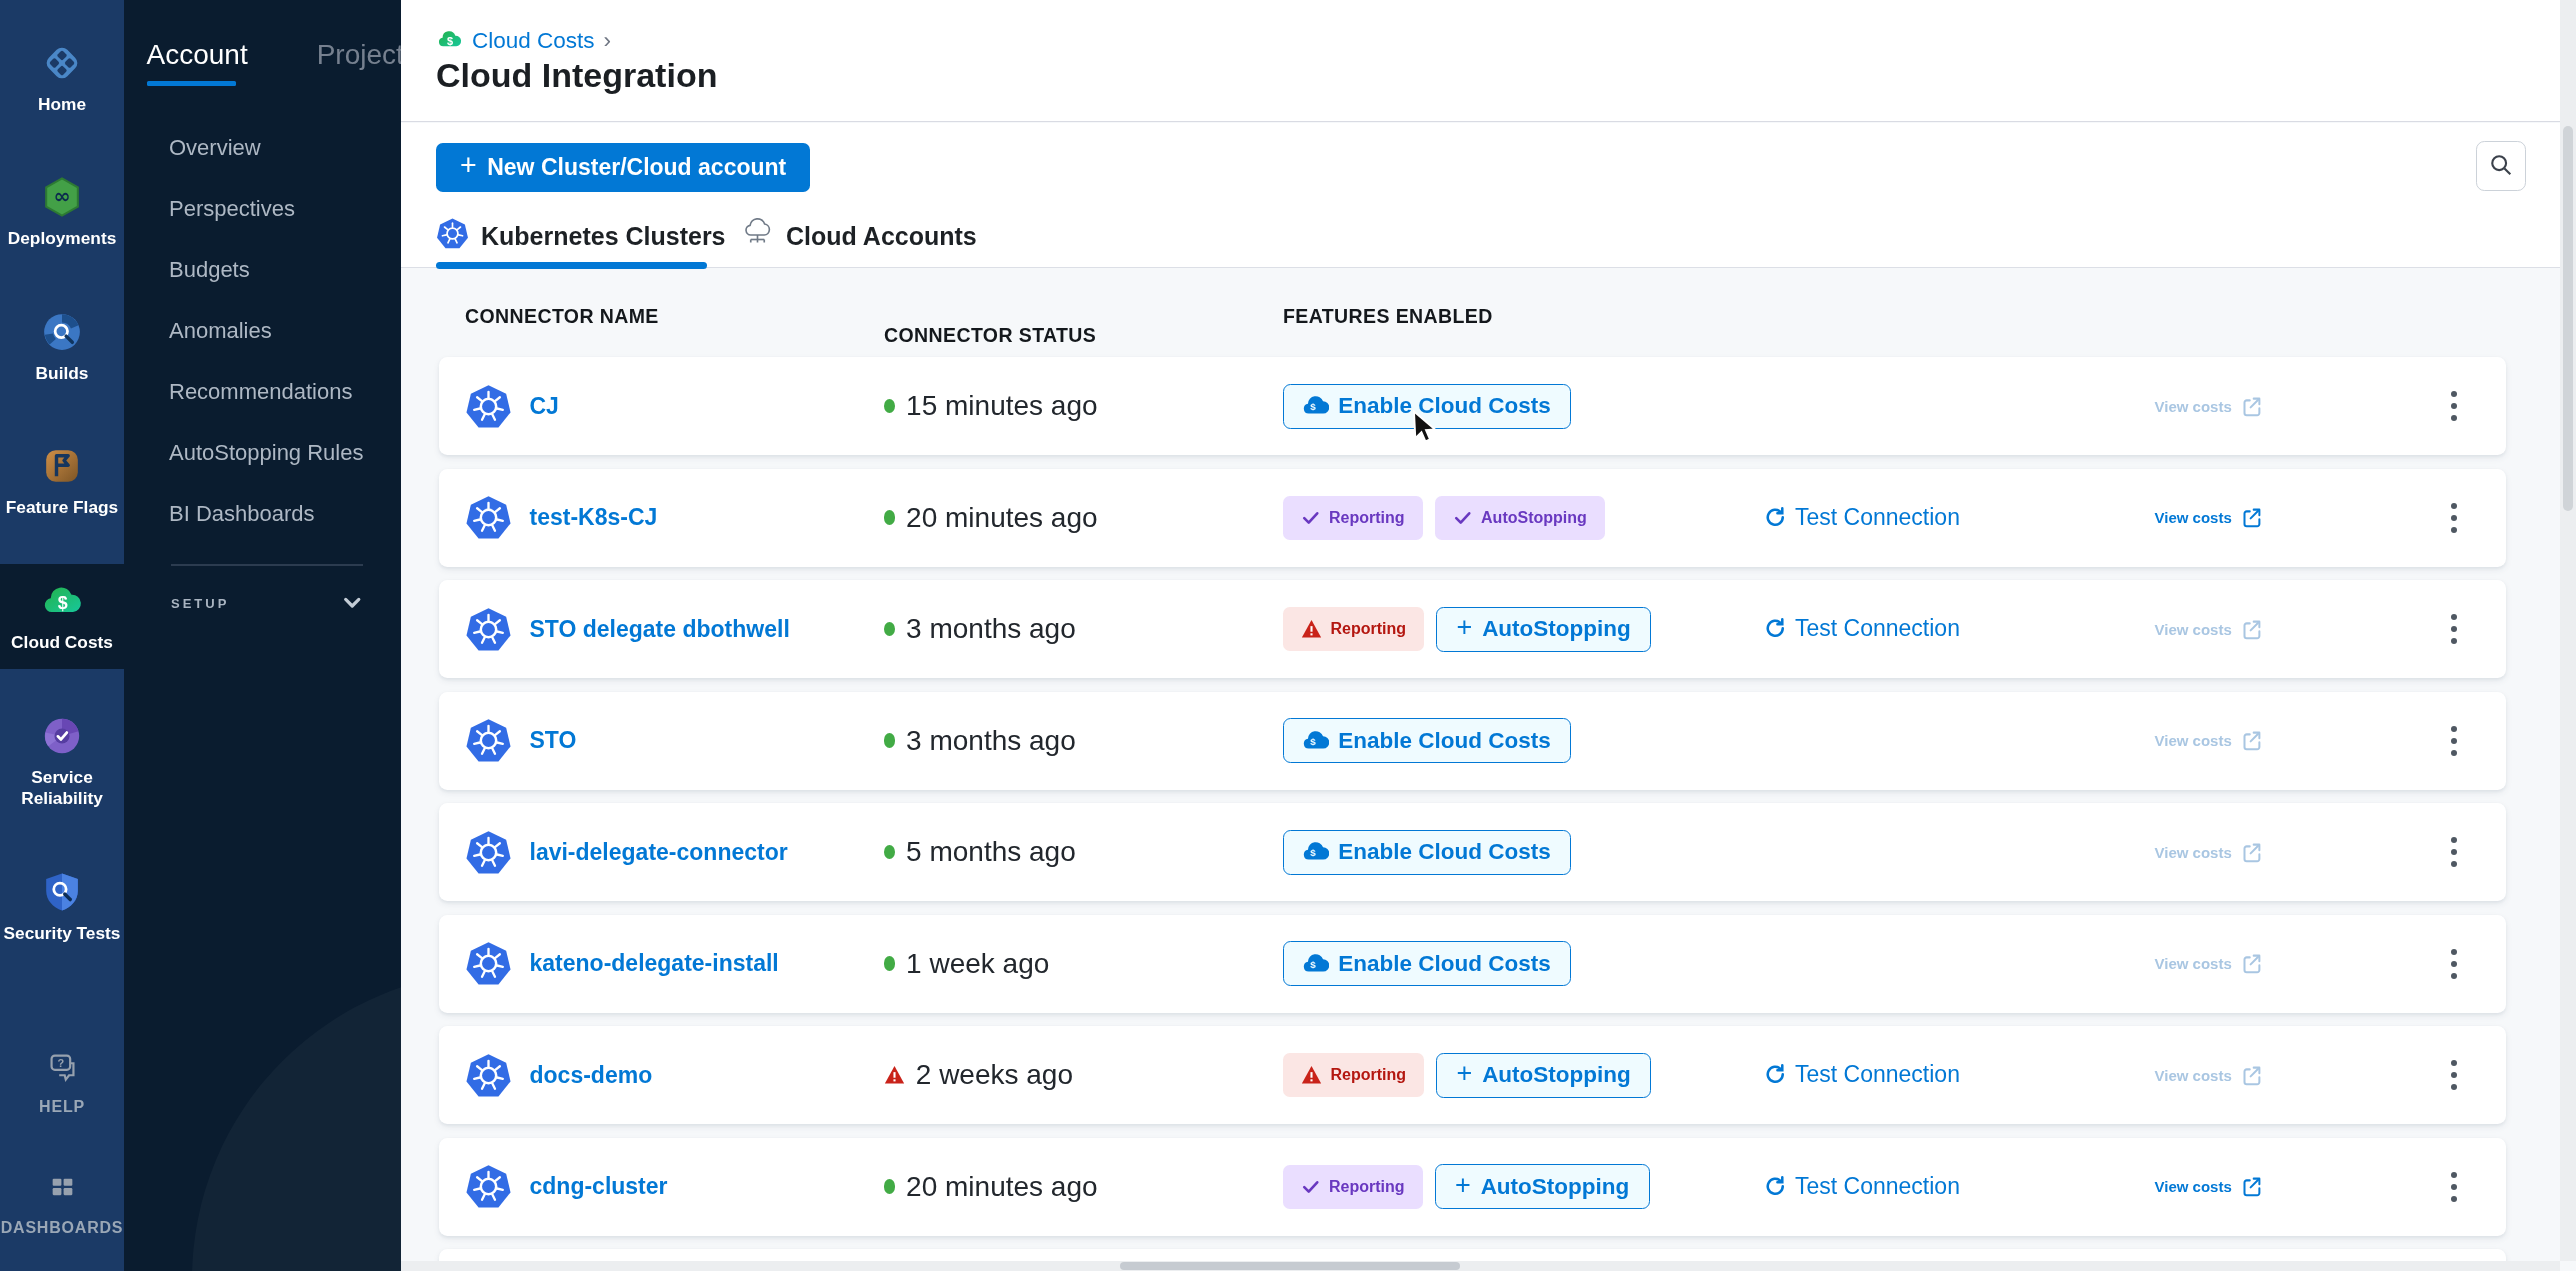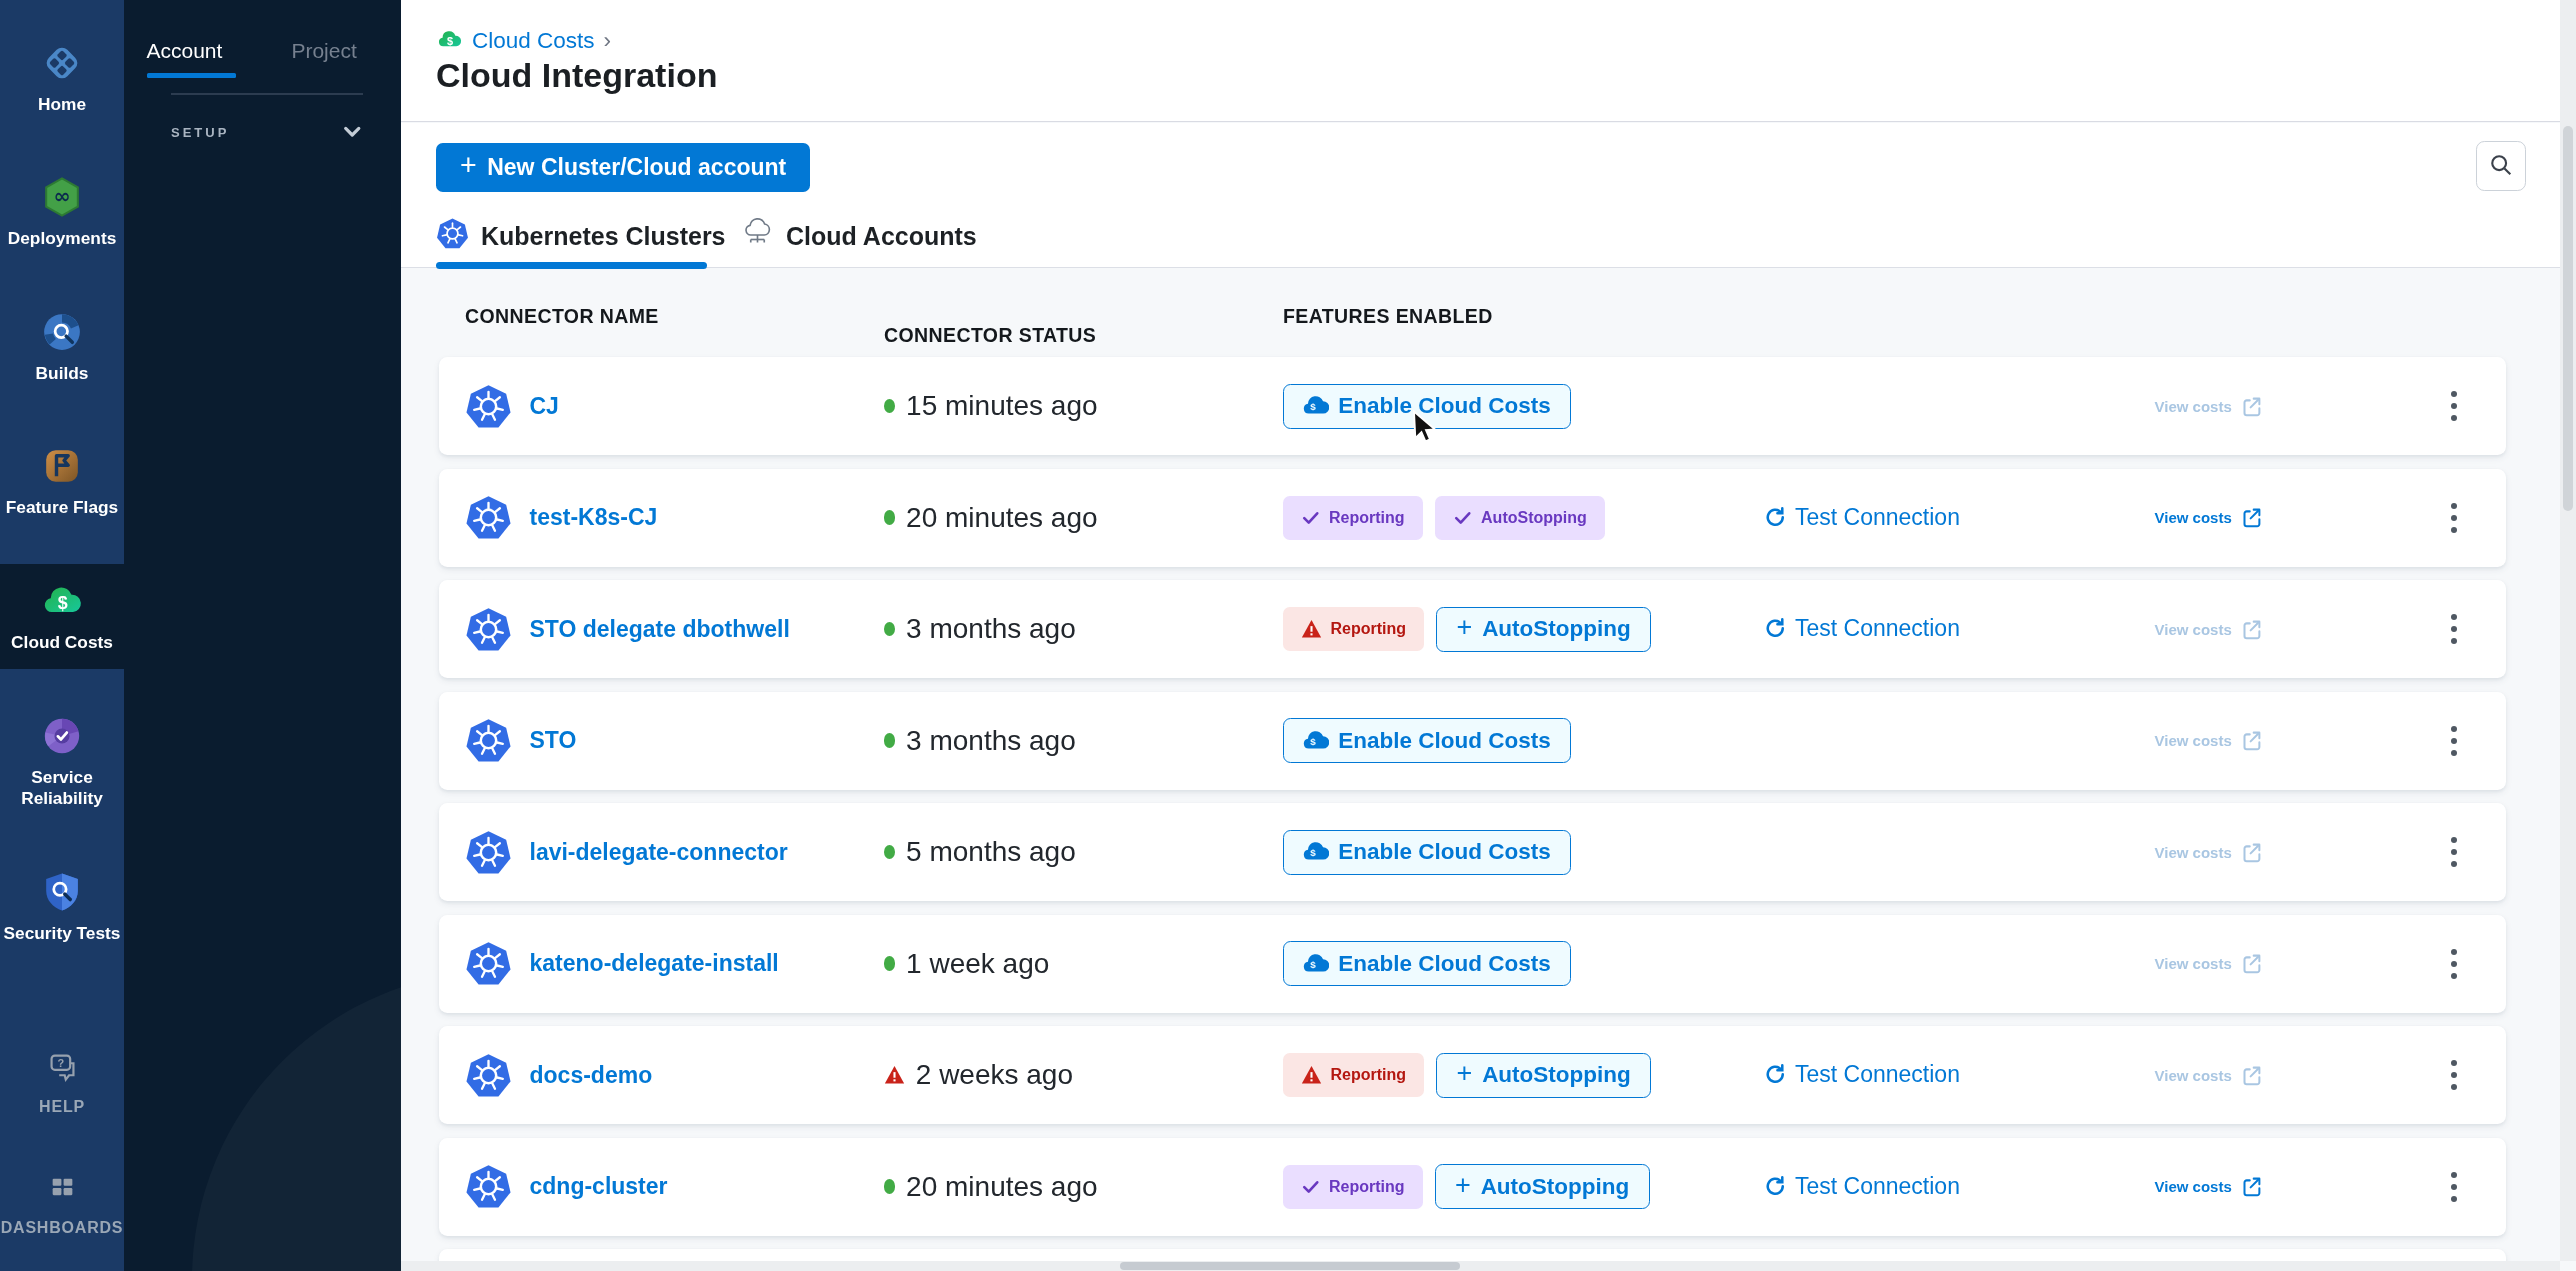--- a/index.html
+++ b/index.html
@@ -18,21 +18,21 @@
   .rail-item.footer .lbl { color:#9aa7b6; font-size:16px; font-weight:700; letter-spacing:0.8px; }
   .rail-spacer { flex:1; }
   .ricon { width:44px; height:44px; display:flex; align-items:center; justify-content:center; }
 
   
   .subnav { position:absolute; left:124px; top:0; bottom:0; width:277px; background:#0a1c2f;
     z-index:4; overflow:hidden; }
   .subnav .decor { position:absolute; left:68px; bottom:-316px; width:616px; height:616px;
     border-radius:50%; background:rgba(255,255,255,0.035); }
   .subnav-tabs { display:flex; gap:69px; padding:39px 0 0 22.5px; }
-  .subnav-tab { font-size:21px; color:#76808f; cursor:pointer; padding-bottom:10.5px; position:relative; }
+  .subnav-tab { font-size:28px; color:#76808f; cursor:pointer; padding-bottom:10.5px; position:relative; }
   .subnav-tab.active { color:#ffffff; }
   .subnav-tab.active::after { content:""; position:absolute; left:0; bottom:-4.5px; width:89px;
     height:5.3px; background:#0278d5; border-radius:1.5px; }
   .subnav-list { list-style:none; margin-top:36px; }
   .subnav-list li { height:61px; display:flex; align-items:center; padding-left:45px;
     color:#aeb8c4; font-size:22px; cursor:pointer; }
   .subnav-divider { height:1.5px; background:#2c3c50; margin:19.5px 38px 0 47px; }
   .setup-row { display:flex; align-items:center; justify-content:space-between;
     margin:25.5px 38px 0 47px; cursor:pointer; }
   .setup-row .s-lbl { color:#a9b4c1; font-size:13px; letter-spacing:3px; font-weight:600; }
@@ -226,20 +226,29 @@
       <span class="lbl">DASHBOARDS</span>
     </div>
   </aside>
 
   <nav class="subnav">
     <div class="decor"></div>
     <div class="subnav-tabs">
       <div class="subnav-tab active">Account</div>
       <div class="subnav-tab">Project</div>
     </div>
+    <ul class="subnav-list">
+      <li>Overview</li>
+      <li>Perspectives</li>
+      <li>Budgets</li>
+      <li>Anomalies</li>
+      <li>Recommendations</li>
+      <li>AutoStopping Rules</li>
+      <li>BI Dashboards</li>
+    </ul>
     <div class="subnav-divider"></div>
     <div class="setup-row">
       <span class="s-lbl">SETUP</span>
       <span>
         <svg width="22.5" height="22.5" viewBox="0 0 24 24" fill="none" stroke="#c3ccd6" stroke-width="3.4" stroke-linecap="round" stroke-linejoin="round">
             <path d="M5 9l7 7 7-7"></path>
           </svg>
       </span>
     </div>
   </nav>

